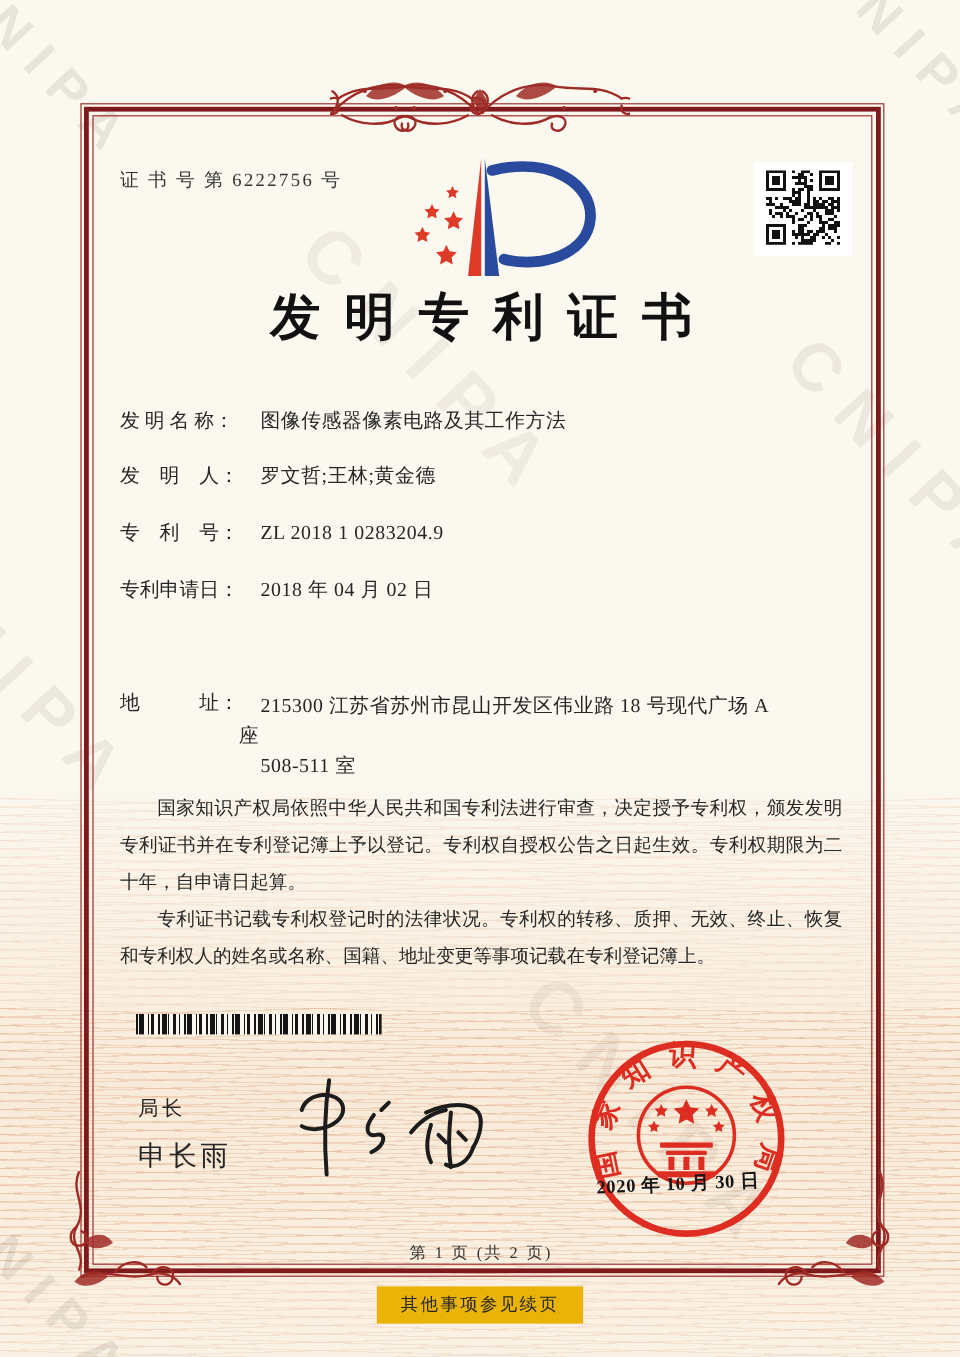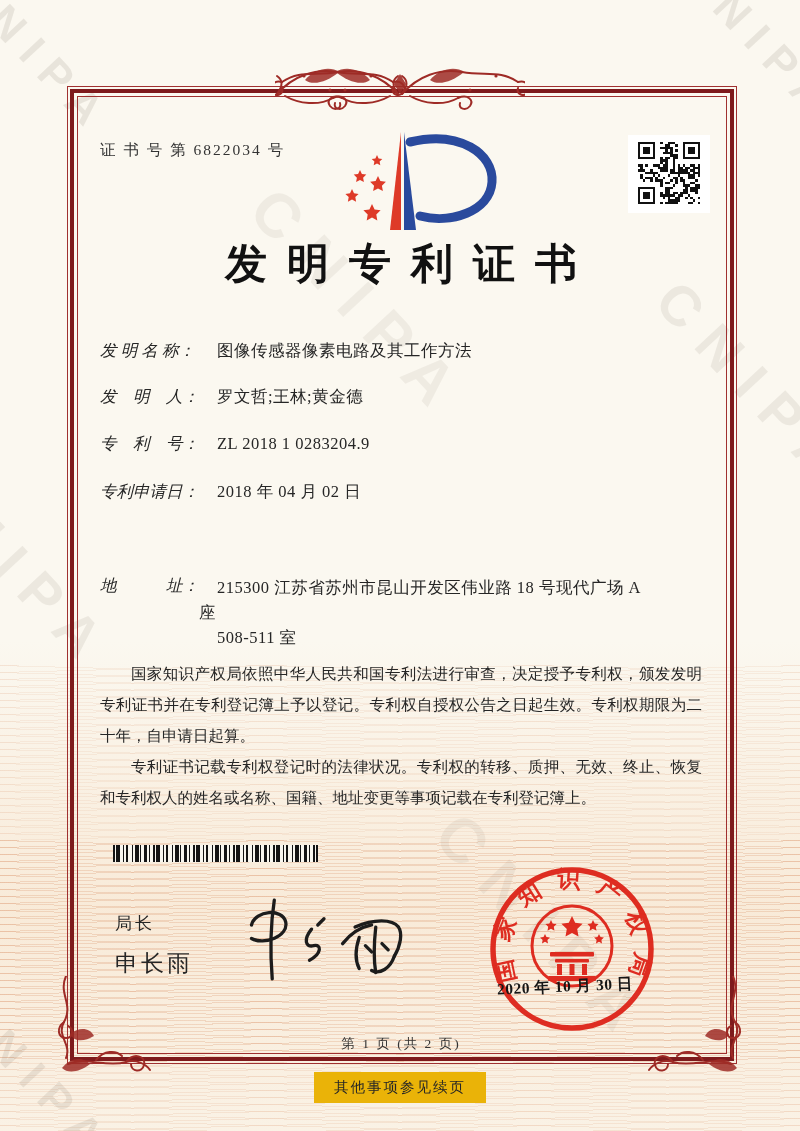--- a/index.html
+++ b/index.html
@@ -37,21 +37,21 @@
   .cert-no{position:absolute;left:100px;top:140px;font-size:15.5px;letter-spacing:2px;color:#333;}
   .logo{position:absolute;left:338px;top:124px;width:164px;height:114px;}
   .qr-box{position:absolute;left:628px;top:135px;width:82px;height:78px;background:#fff;}
   .qr-box svg{position:absolute;left:10px;top:7px;width:62px;height:62px;}
 
   .title{position:absolute;left:67px;top:236px;width:668px;text-align:center;
     font-size:42px;font-weight:700;letter-spacing:20px;text-indent:20px;color:#111;}
 
   
   .row{position:absolute;left:100px;width:610px;font-size:16.5px;white-space:nowrap;}
-  .row .lbl{display:inline-block;min-width:99px;white-space:pre;font-style:italic;}
+  .row .lbl{display:inline-block;min-width:99px;white-space:pre;}
   .row .val{letter-spacing:.5px;margin-left:18px;}
   .r0{top:340px;} .r1{top:386px;} .r2{top:433px;} .r3{top:481px;} .r4{top:528px;}
   .r5{top:575px;} .r5 .val2{display:block;line-height:25px;}
   .r5 .valwrap{display:inline-block;vertical-align:top;white-space:normal;width:450px;line-height:25px;}
   .r6{top:625px;}
   .pair2{position:absolute;left:277px;top:0;white-space:nowrap;}
 
   
   .bodytext{position:absolute;left:100px;top:658px;width:602px;font-size:15.5px;
     line-height:31px;text-align:justify;}
@@ -135,21 +135,21 @@
       <path d="M70,86 c8,-10 20,-6 18,3 c-2,8 -13,7 -13,-1"></path>
       <path d="M14,58 C24,50 34,52 38,60 C28,66 18,66 14,58 Z" fill="#9e2b26" stroke="none" opacity=".85"></path>
       <path d="M6,92 C14,82 26,80 34,88 C24,96 12,98 6,92 Z" fill="#9e2b26" stroke="none" opacity=".85"></path>
       <path d="M40,84 C48,74 60,74 66,80"></path>
     </g>
   </svg>
   <svg class="orn-br" viewBox="0 0 95 96">
     <use href="#blf" transform="translate(95,0) scale(-1,1)"></use>
   </svg>
 
-  <div class="cert-no">证 书 号 第 6822034 号</div>
+  <div class="cert-no">证 书 号 第 6222756 号</div>
 
   <svg class="logo" viewBox="0 0 164 114">
     <polygon points="63,8 52,106 63,106" fill="#de3a28"></polygon>
     <polygon points="66,8 66,106 78,106" fill="#2a4a9d"></polygon>
     <path d="M72,18 C122,6 156,30 154,58 C152,88 112,100 82,92" fill="none" stroke="#2a4a9d" stroke-width="9" stroke-linecap="round"></path>
     <g fill="#de3a28">
       <path d="M39,31 l1.6,3.4 3.7,.5 -2.7,2.6 .7,3.7 -3.3,-1.8 -3.3,1.8 .7,-3.7 -2.7,-2.6 3.7,-.5 Z"></path>
       <path d="M22,46 l1.9,4 4.4,.6 -3.2,3.1 .8,4.3 -3.9,-2.1 -3.9,2.1 .8,-4.3 -3.2,-3.1 4.4,-.6 Z"></path>
       <path d="M40,52 l2.4,5 5.5,.8 -4,3.9 1,5.4 -4.9,-2.6 -4.9,2.6 1,-5.4 -4,-3.9 5.5,-.8 Z"></path>
       <path d="M14,65 l2,4.2 4.6,.7 -3.3,3.2 .8,4.6 -4.1,-2.2 -4.1,2.2 .8,-4.6 -3.3,-3.2 4.6,-.7 Z"></path>

